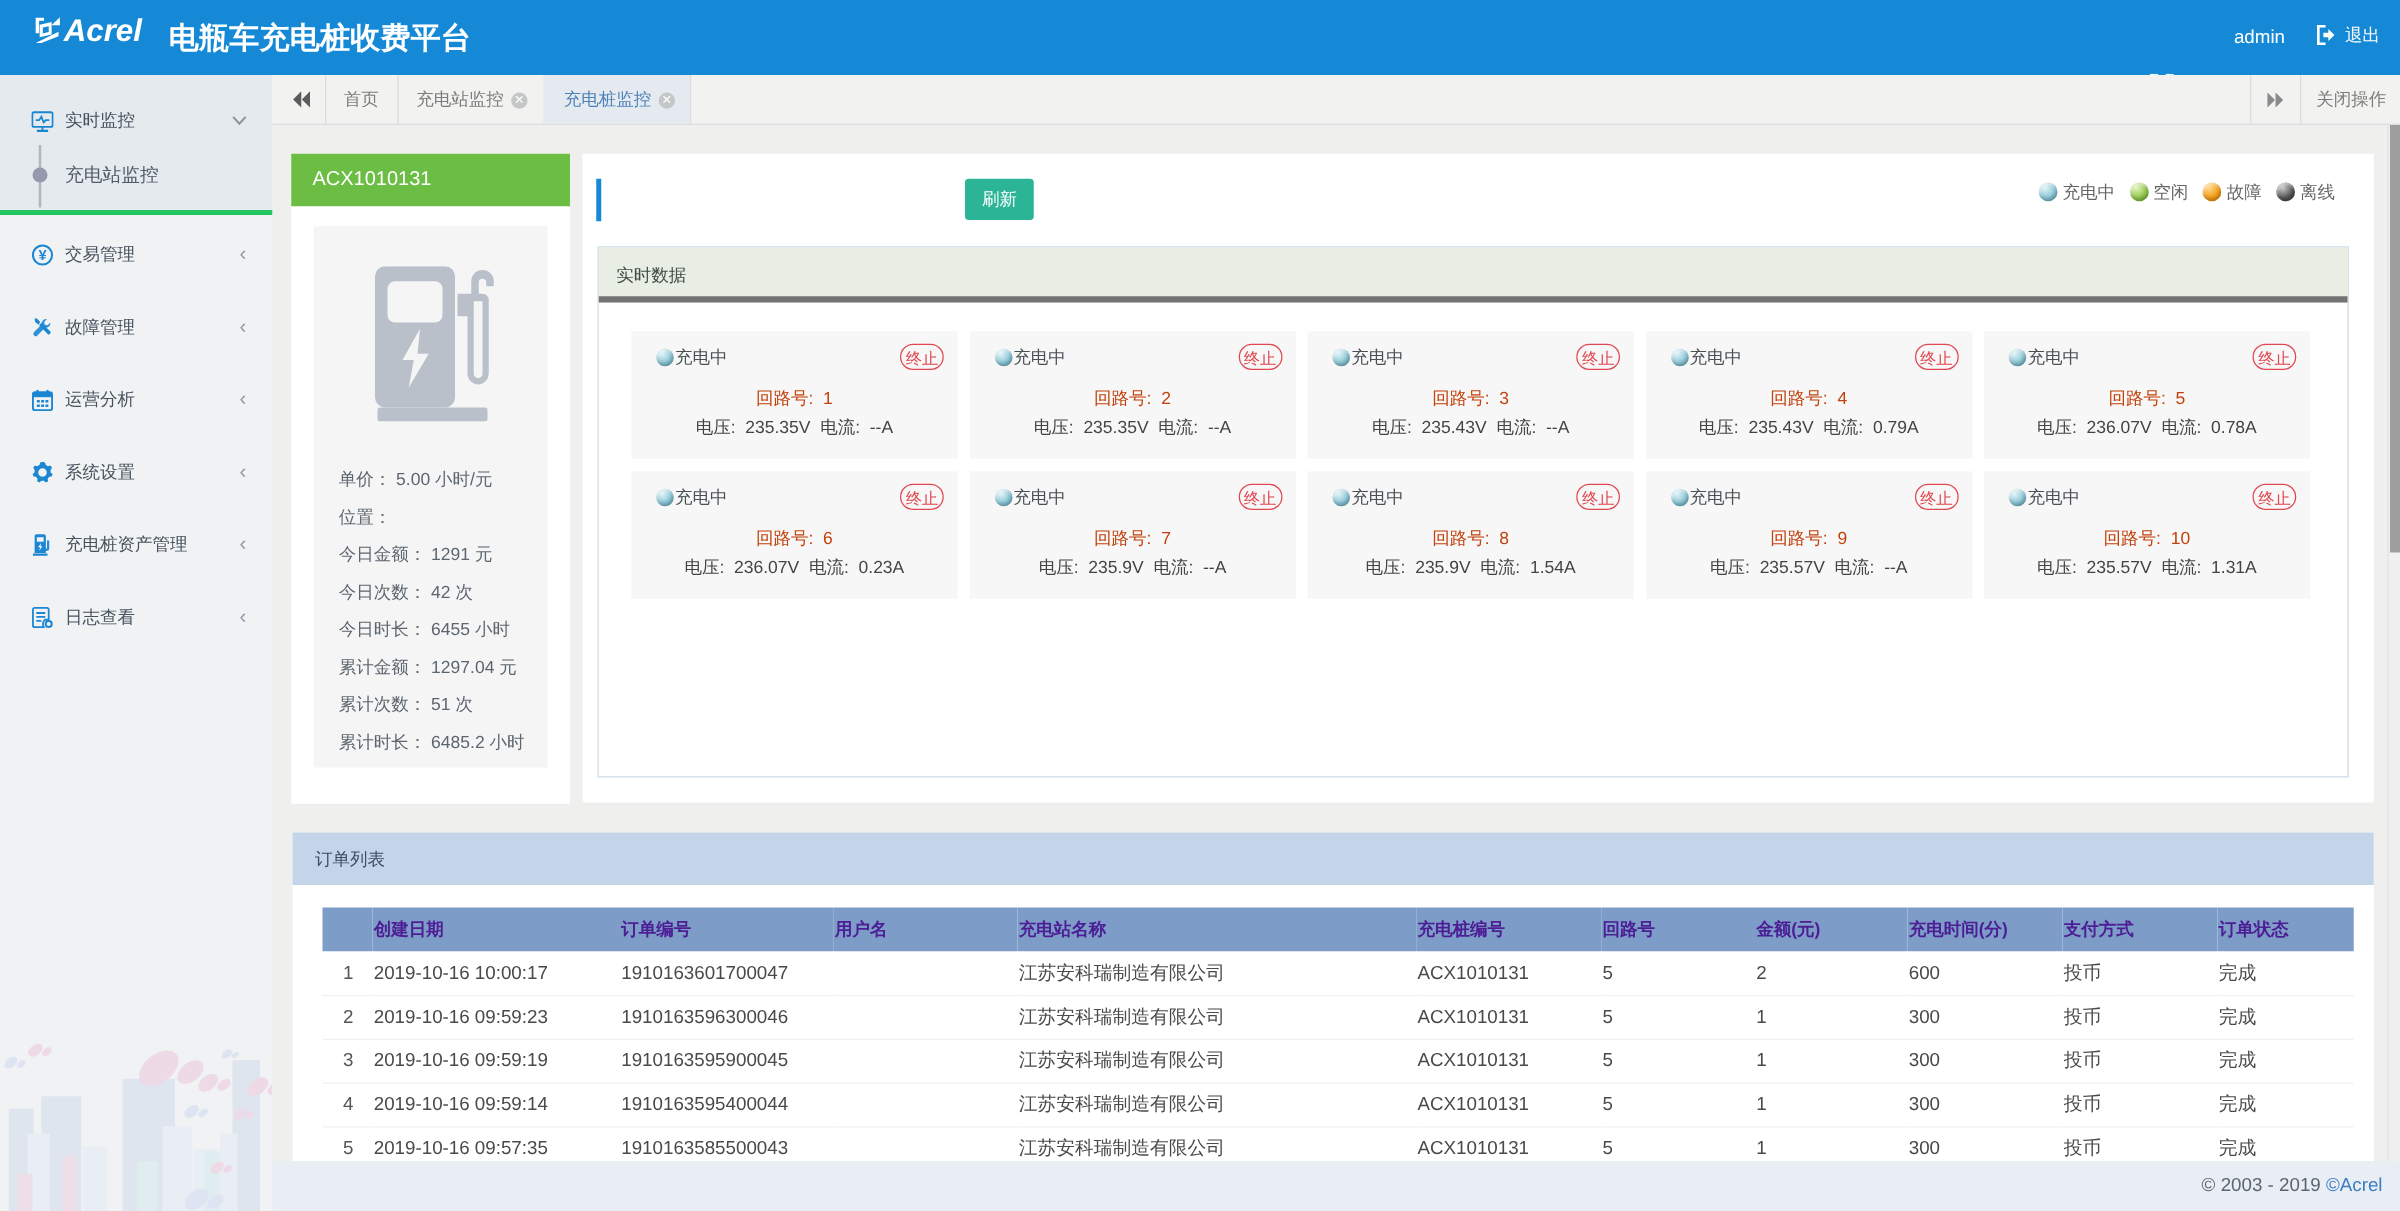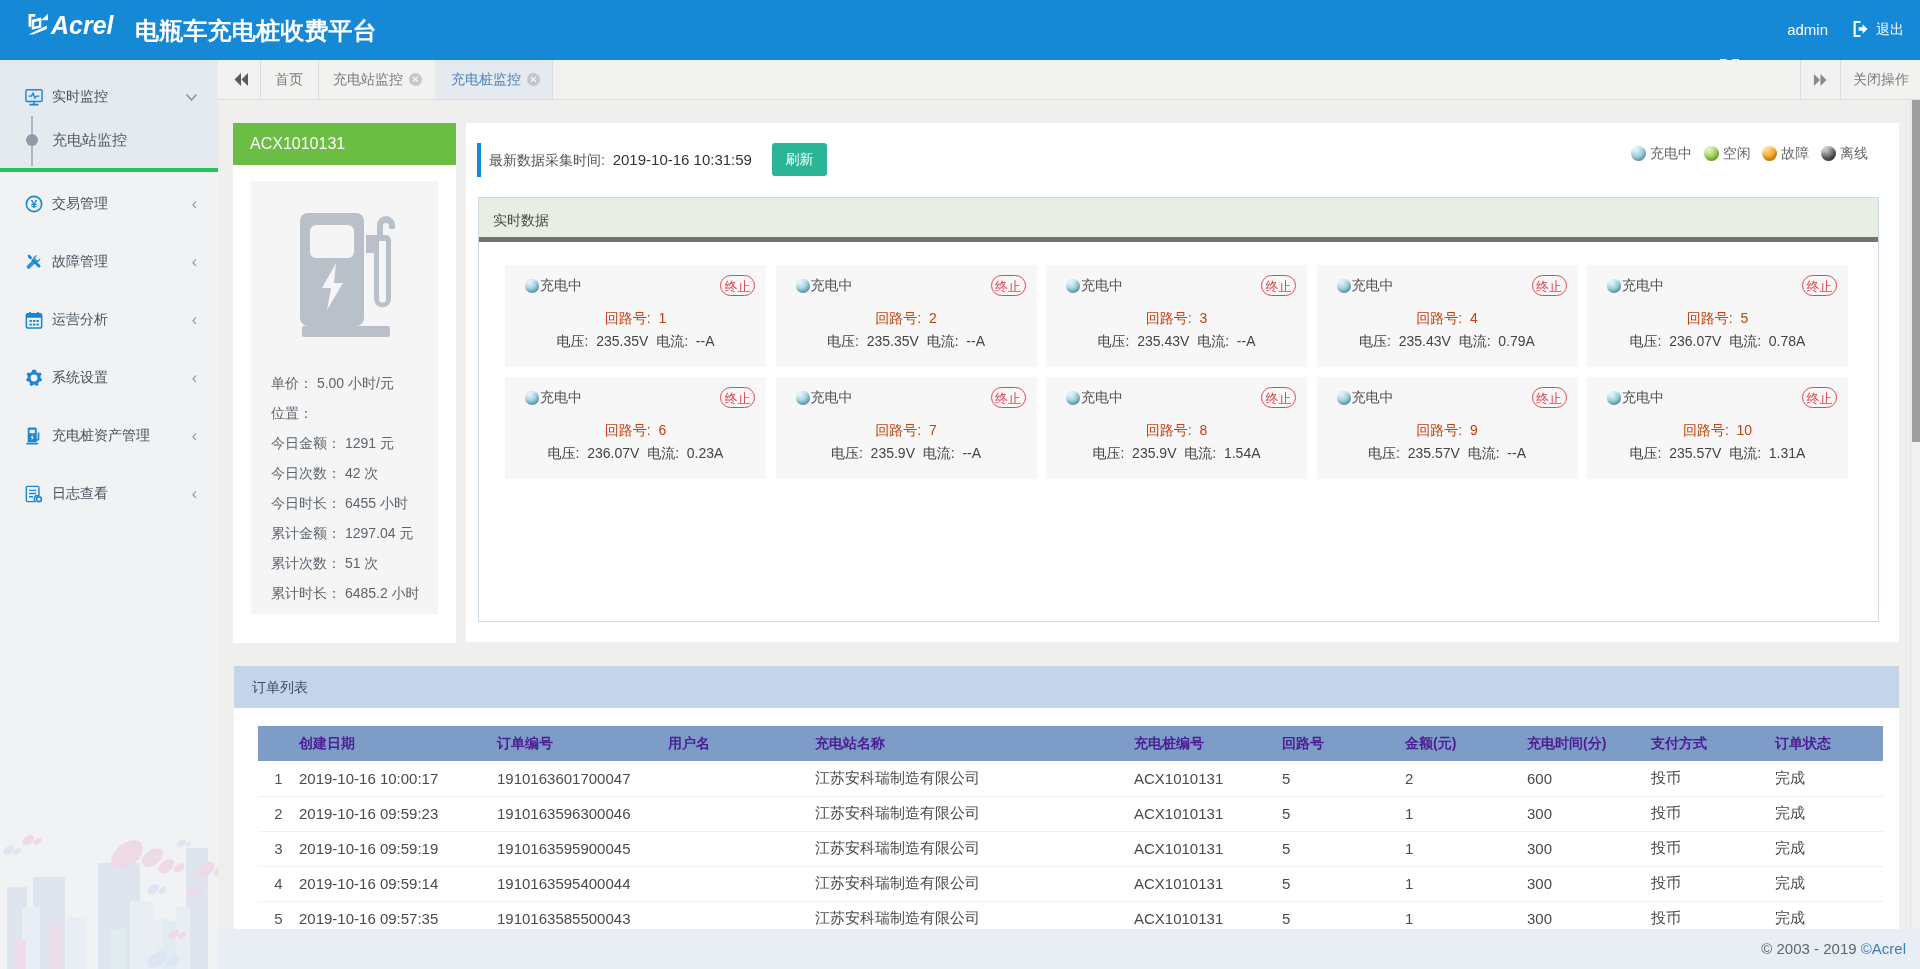--- a/index.html
+++ b/index.html
@@ -290,21 +290,20 @@
     <div>今日次数：&nbsp;42 次</div>
     <div>今日时长：&nbsp;6455 小时</div>
     <div>累计金额：&nbsp;1297.04 元</div>
     <div>累计次数：&nbsp;51 次</div>
     <div>累计时长：&nbsp;6485.2 小时</div>
   </div>
 </div>
 
 <div id="rightcard">
   <div id="rc-bar"></div>
-  <div id="rc-label">最新数据采集时间:&nbsp;&nbsp;<b>2019-10-16 10:31:59</b></div>
   <div id="refresh">刷新</div>
   <div id="legend"><span class="ball b1"></span>充电中&nbsp;&nbsp;&nbsp;<span class="ball b2"></span>空闲&nbsp;&nbsp;&nbsp;<span class="ball b3"></span>故障&nbsp;&nbsp;&nbsp;<span class="ball b4"></span>离线</div>
   <div id="rt-box">
     <div id="rt-head">实时数据</div>
     <div class="devcard" style="left:26.0px;top:67px;">
         <div class="st"><span class="ball b1"></span>充电中</div>
         <div class="stop">终止</div>
         <div class="l1">回路号:&nbsp;&nbsp;1</div>
         <div class="l2">电压:&nbsp;&nbsp;235.35V&nbsp; 电流:&nbsp;&nbsp;--A</div>
       </div>

